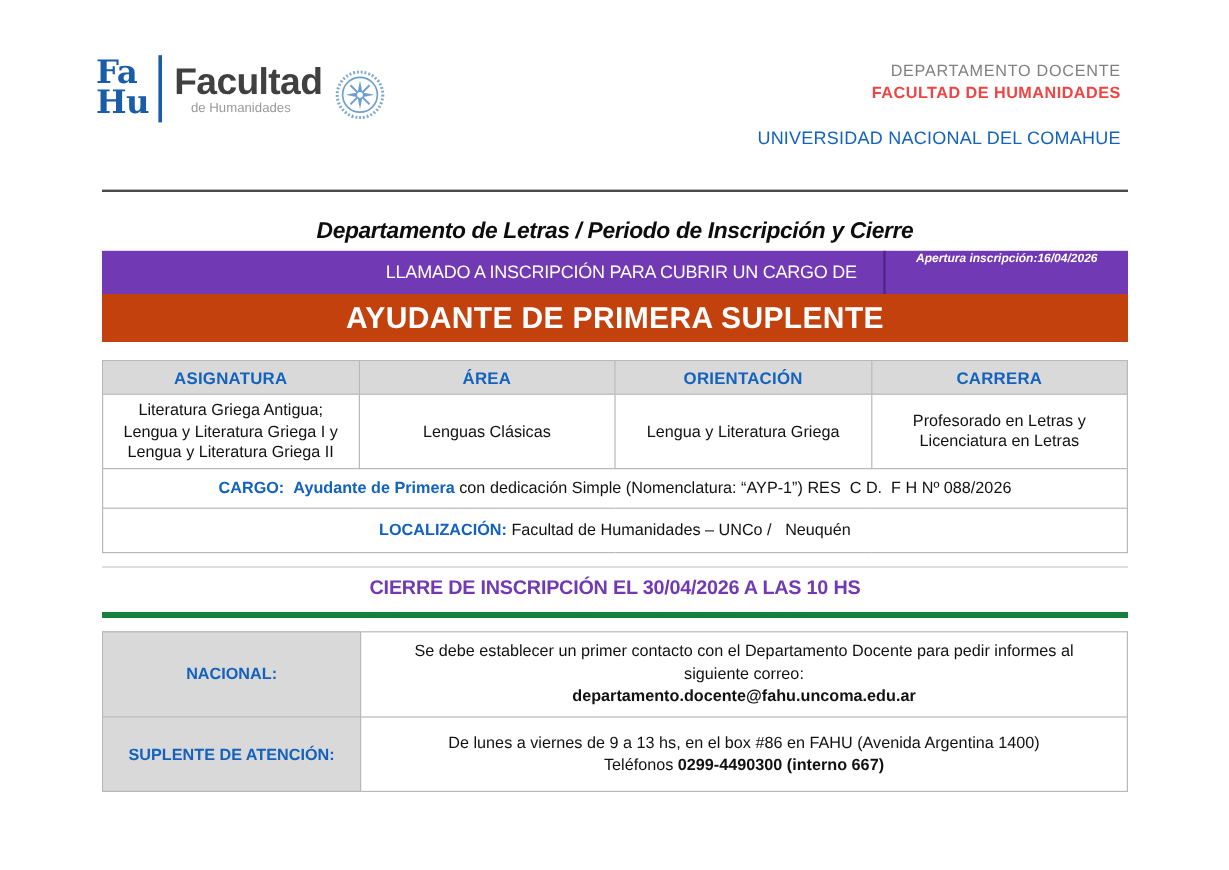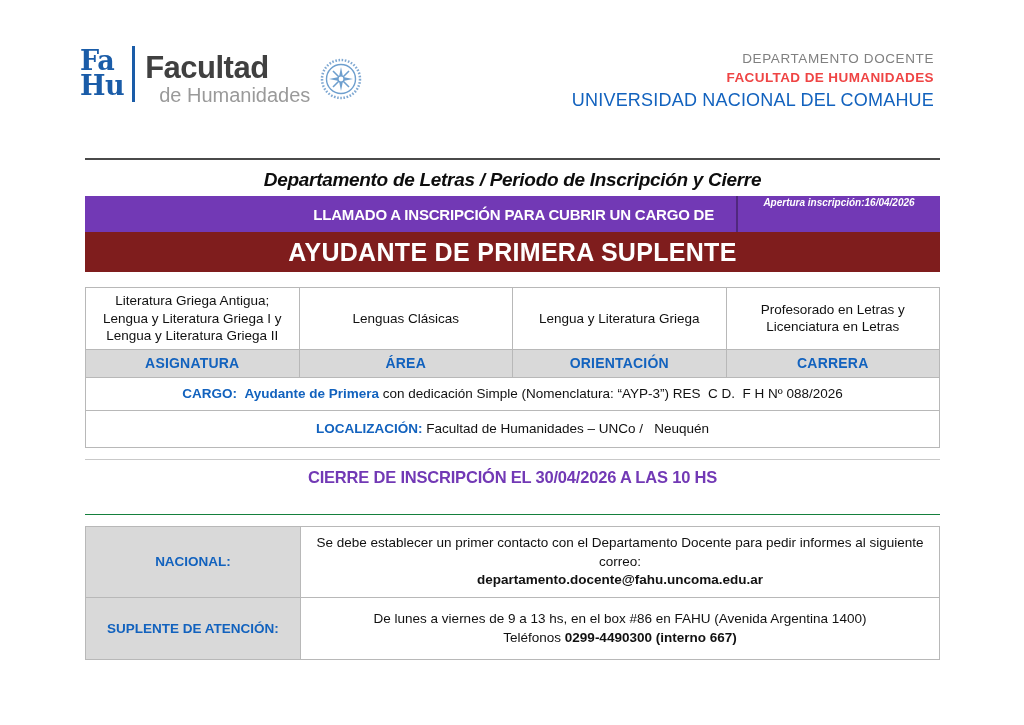--- a/index.html
+++ b/index.html
@@ -22,53 +22,53 @@
     font-family:"DejaVu Serif", serif;
     font-weight:bold; color:#1A5CA8;
     font-size:27px; line-height:0.93; letter-spacing:-0.5px;
     margin-top:4px;
   }
   .vbar { width:3px; height:56px; background:#1A5CA8; margin:2px 10px 0 8px; }
   .fac-name {
     color:#404040; font-weight:bold; font-size:31px; line-height:1;
     margin-top:8px; letter-spacing:-0.5px;
   }
-  .fac-sub { color:#9A9A9A; font-size:20px; margin-top:1px; margin-left:14px; }
+  .fac-sub { color:#9A9A9A; font-size:11px; margin-top:1px; margin-left:14px; }
   .seal { margin:14px 0 0 10px; }
   .header-right { text-align:right; line-height:1.4; padding-top:6px; }
   .hr1 { color:#808080; font-weight:normal; font-size:13.5px; letter-spacing:0.6px; }
   .hr2 { color:#ef4444; font-weight:bold; font-size:13.5px; letter-spacing:0.4px; }
-  .hr3 { color:#1262BE; font-size:18px; letter-spacing:0.2px; }
+  .hr3 { color:#1262BE; font-size:15px; letter-spacing:0.2px;margin-top:17px; }
 
   
   .content { width:855px; margin-left:85px; margin-top:44px; }
 
   .doc-title {
     border-top:2px solid #4A4A4A;
     text-align:center;
     font-weight:bold; font-style:italic;
     font-size:19px; letter-spacing:-0.3px;
-    padding:9px 0 5px;
+    padding:22px 0 5px;
     color:#0d0d0d;
   }
 
   .purple-bar { display:flex; height:36px; background:#7239B5; }
   .purple-left {
     flex:1; display:flex; align-items:center; justify-content:flex-end;
     padding-right:22px; border-right:2px solid #50287E;
-    color:#fff; font-weight:bold; font-size:15px; letter-spacing:-0.2px;
+    color:#fff; font-weight:normal; font-size:15px; letter-spacing:-0.2px;
   }
   .purple-right {
     width:202px; display:flex; flex-direction:row; justify-content:center;
     text-align:center; color:#fff;
     font-weight:bold; font-style:italic; font-size:10px; line-height:1.3;
   }
 
   .blue-bar {
-    height:40px; background:#7f1d1d; color:#fff;
+    height:40px; background:#c2410c; color:#fff;
     display:flex; align-items:center; justify-content:center;
     font-weight:bold; font-size:25px; letter-spacing:0.3px;
   }
 
   table { width:100%; border-collapse:collapse; }
   .main-table { margin-top:15px; }
   .main-table th, .main-table td { border:1px solid #B8B8B8; }
   .main-table th {
     background:#D9D9D9; color:#1262BE;
     font-size:14px; font-weight:bold; height:28px; letter-spacing:0.2px;
@@ -78,33 +78,33 @@
     height:57px; font-size:13.5px; text-align:center;
     padding:4px 10px; line-height:1.3; background:#fff;
   }
   .span-row td { height:33px; text-align:center; font-size:13.5px; background:#fff; }
   .loc-row td { height:37px; }
   .lbl { color:#1262BE; font-weight:bold; }
   .prewrap { white-space:pre-wrap; }
 
   .cierre {
     margin-top:11px;
-    border-top:1px solid #C9C9C9; border-bottom:1px solid #15803d;
-    text-align:center; padding:8px 0 27px;
+    border-top:1px solid #C9C9C9; border-bottom:5px solid #15803d;
+    text-align:center; padding:8px 0 10px;
     color:#7239B5; font-weight:bold; font-size:16.5px; letter-spacing:-0.2px;
   }
 
   .info-table { margin-top:11px; }
   .info-table td { border:1px solid #B8B8B8; }
   .info-label {
     width:215px; background:#D9D9D9; color:#1262BE;
     font-weight:bold; font-size:13.5px; text-align:center;
   }
   .info-body {
-    text-align:center; font-size:13.5px; line-height:1.4; padding:7px 1px;
+    text-align:center; font-size:13.5px; line-height:1.4; padding:7px 30px;
     background:#fff;
   }
   .row-informes td { height:57px; }
   .row-horarios td { height:62px; }
   .bold { font-weight:bold; }
 </style>
 </head>
 <body>
 
 <div class="page">
@@ -151,36 +151,36 @@
 
     <table class="main-table">
       <colgroup>
           <col>
           <col>
           <col>
           <col>
         </colgroup>
       <tbody>
           <tr>
+        <th>ASIGNATURA</th>
+        <th>ÁREA</th>
+        <th>ORIENTACIÓN</th>
+        <th>CARRERA</th>
+      </tr>
+      <tr>
         <td class="cell">Literatura Griega Antigua; Lengua y Literatura Griega I y Lengua y Literatura Griega II</td>
         <td class="cell">Lenguas Clásicas</td>
         <td class="cell">Lengua y Literatura Griega</td>
         <td class="cell">Profesorado en Letras y Licenciatura en Letras</td>
       </tr>
-      <tr>
-        <th>ASIGNATURA</th>
-        <th>ÁREA</th>
-        <th>ORIENTACIÓN</th>
-        <th>CARRERA</th>
-      </tr>
       <tr class="span-row">
         <td colspan="4">
           <span class="lbl prewrap">CARGO:</span>&nbsp;
           <span class="lbl prewrap">Ayudante de Primera</span>
-          <span class="prewrap">con dedicación Simple (Nomenclatura: “AYP-3”) RES  C D.  F H Nº 088/2026</span>
+          <span class="prewrap">con dedicación Simple (Nomenclatura: “AYP-1”) RES  C D.  F H Nº 088/2026</span>
         </td>
       </tr>
       <tr class="span-row loc-row">
         <td colspan="4">
           <span class="lbl">LOCALIZACIÓN:</span>
           <span class="prewrap">Facultad de Humanidades – UNCo /   Neuquén</span>
         </td>
       </tr>
     </tbody>
       </table>

